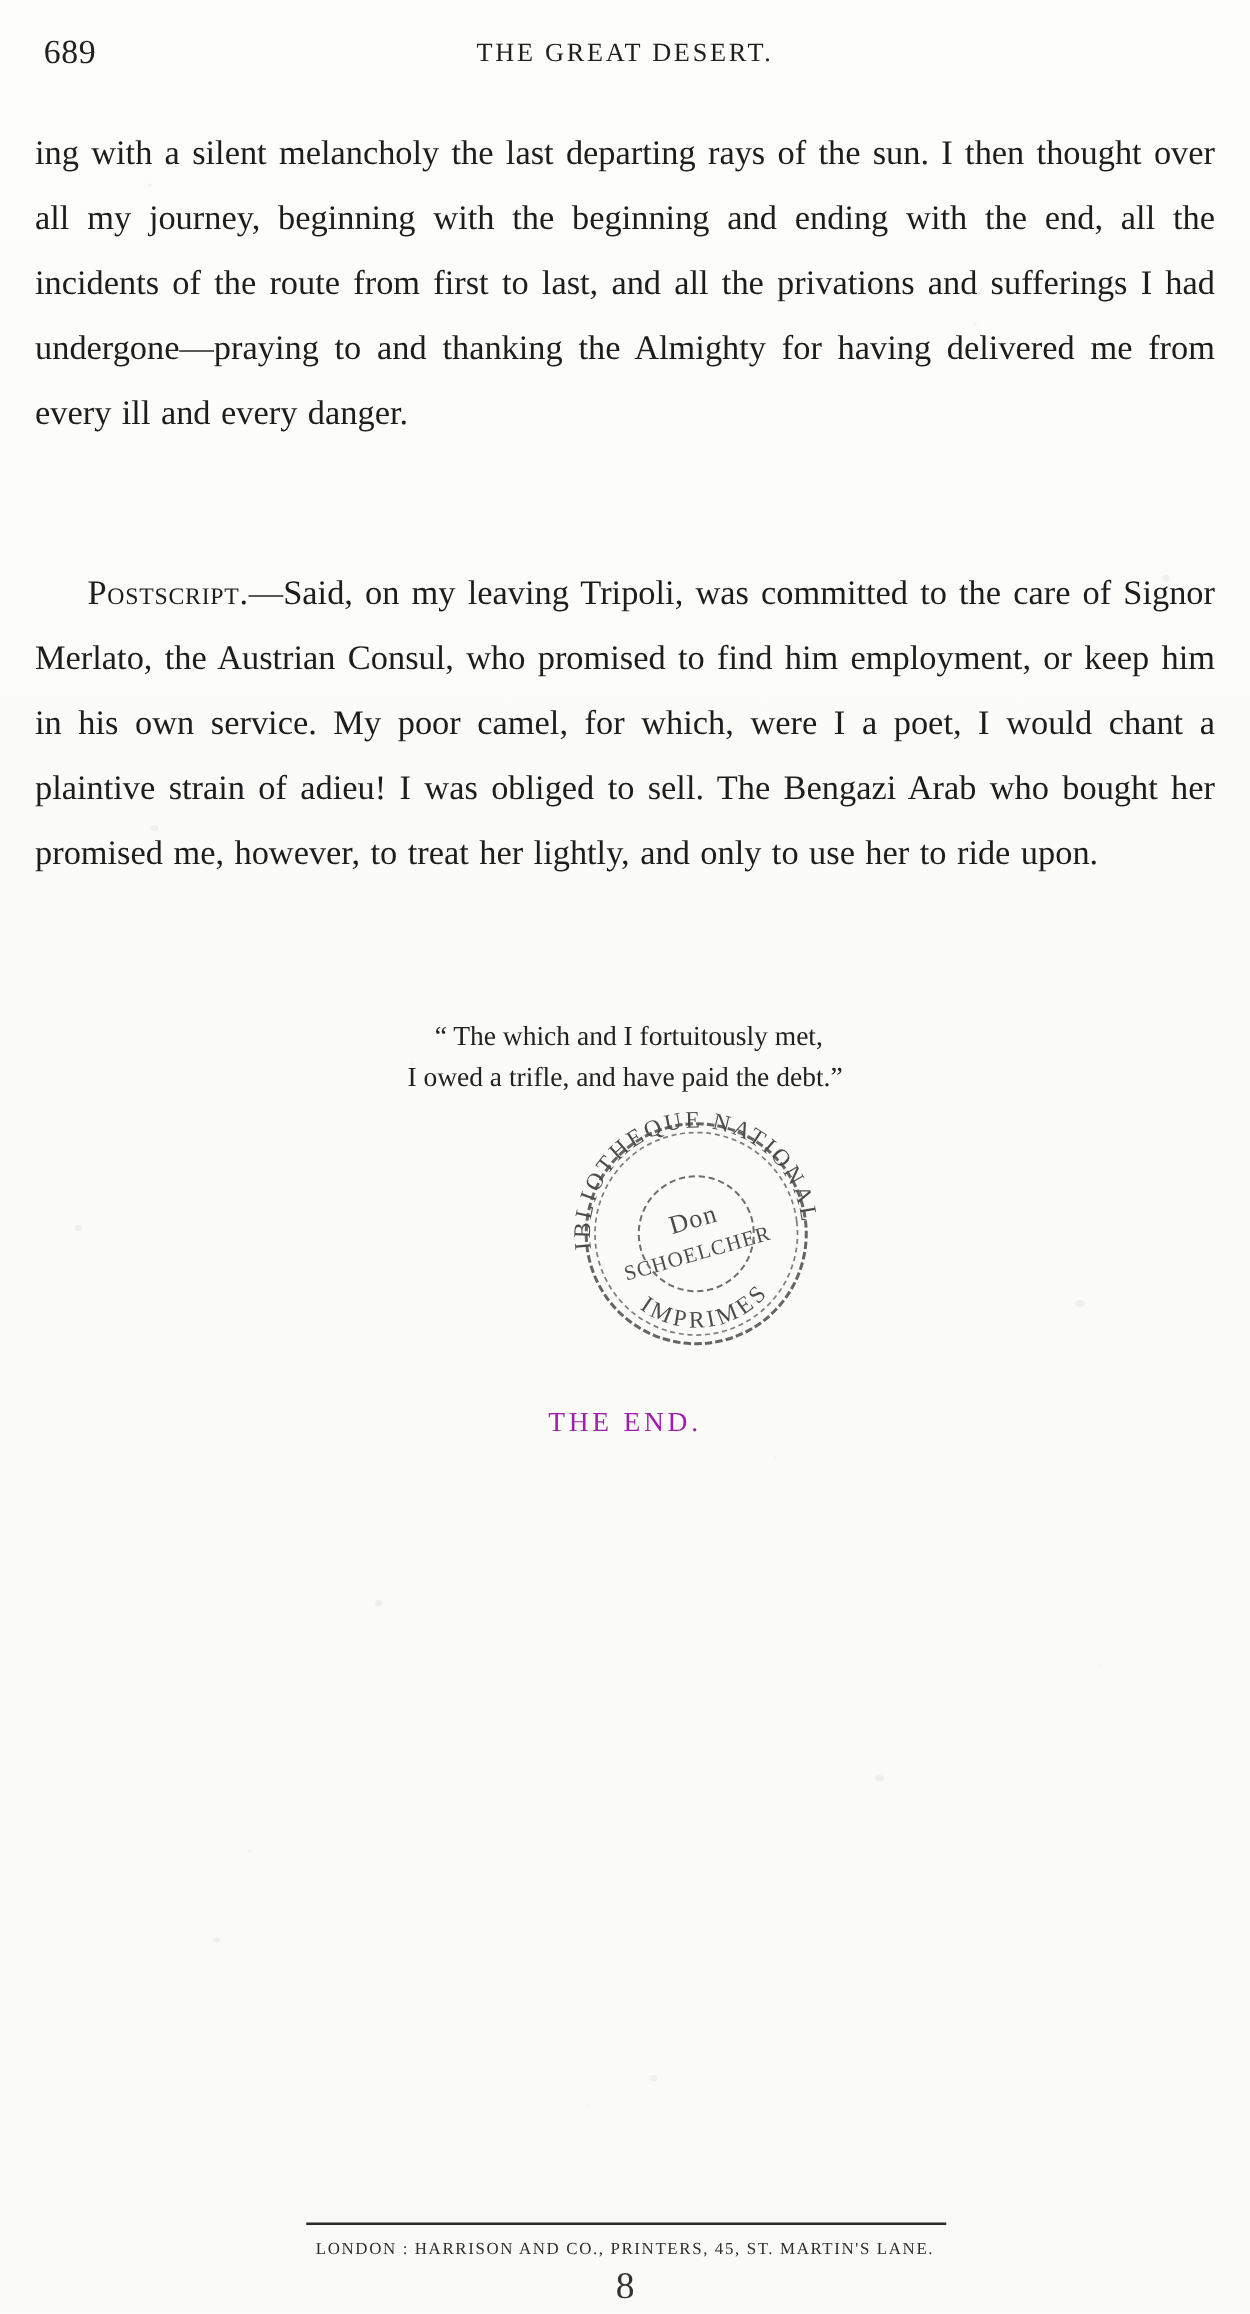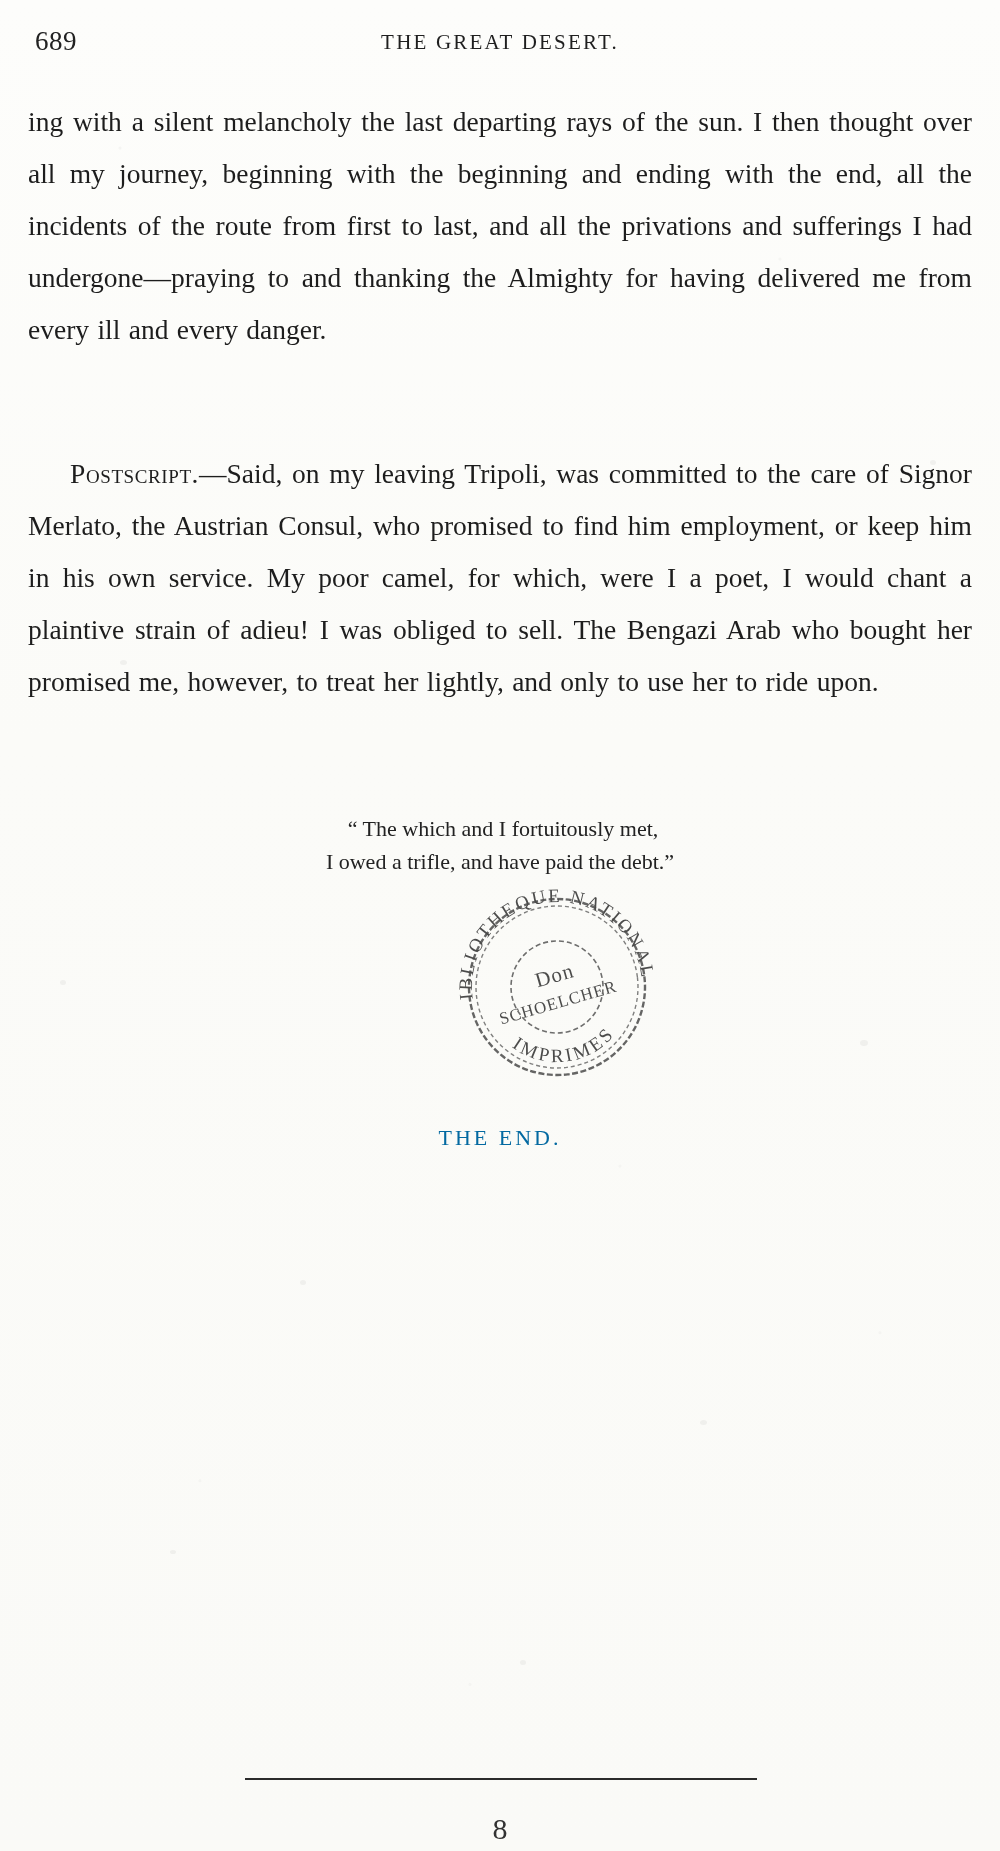--- a/index.html
+++ b/index.html
@@ -121,21 +121,21 @@
 
   
   .the-end {
     position: absolute;
     top: 1125px;
     left: 0;
     width: 1000px;
     text-align: center;
     font-size: 22px;
     letter-spacing: 3px;
-    color: #0369a1;
+    color: #a21caf;
   }
 
   
   .imprint-rule {
     position: absolute;
     left: 245px;
     top: 1778px;
     width: 512px;
     height: 2px;
     background: #2b2b2b;
@@ -217,16 +217,17 @@
         <textPath href="#arcBot" startOffset="50%" text-anchor="middle">IMPRIMES</textPath>
       </text>
       <text x="109" y="104" text-anchor="middle" font-size="21" transform="rotate(-9 109 104)" style="fill:#1a1a1a;stroke:none;">Don</text>
       <text x="109" y="130" text-anchor="middle" font-size="17" transform="rotate(-9 109 130)" style="fill:#1a1a1a;stroke:none;letter-spacing:1px;">SCHOELCHER</text>
     </svg>
   </div>
 
   <div class="the-end">THE END.</div>
 
   <div class="imprint-rule"></div>
+  <div class="imprint">London : Harrison and Co., Printers, 45, St. Martin's Lane.</div>
 
   <div class="sig-mark">8</div>
 
 </div>
 
 </body></html>

